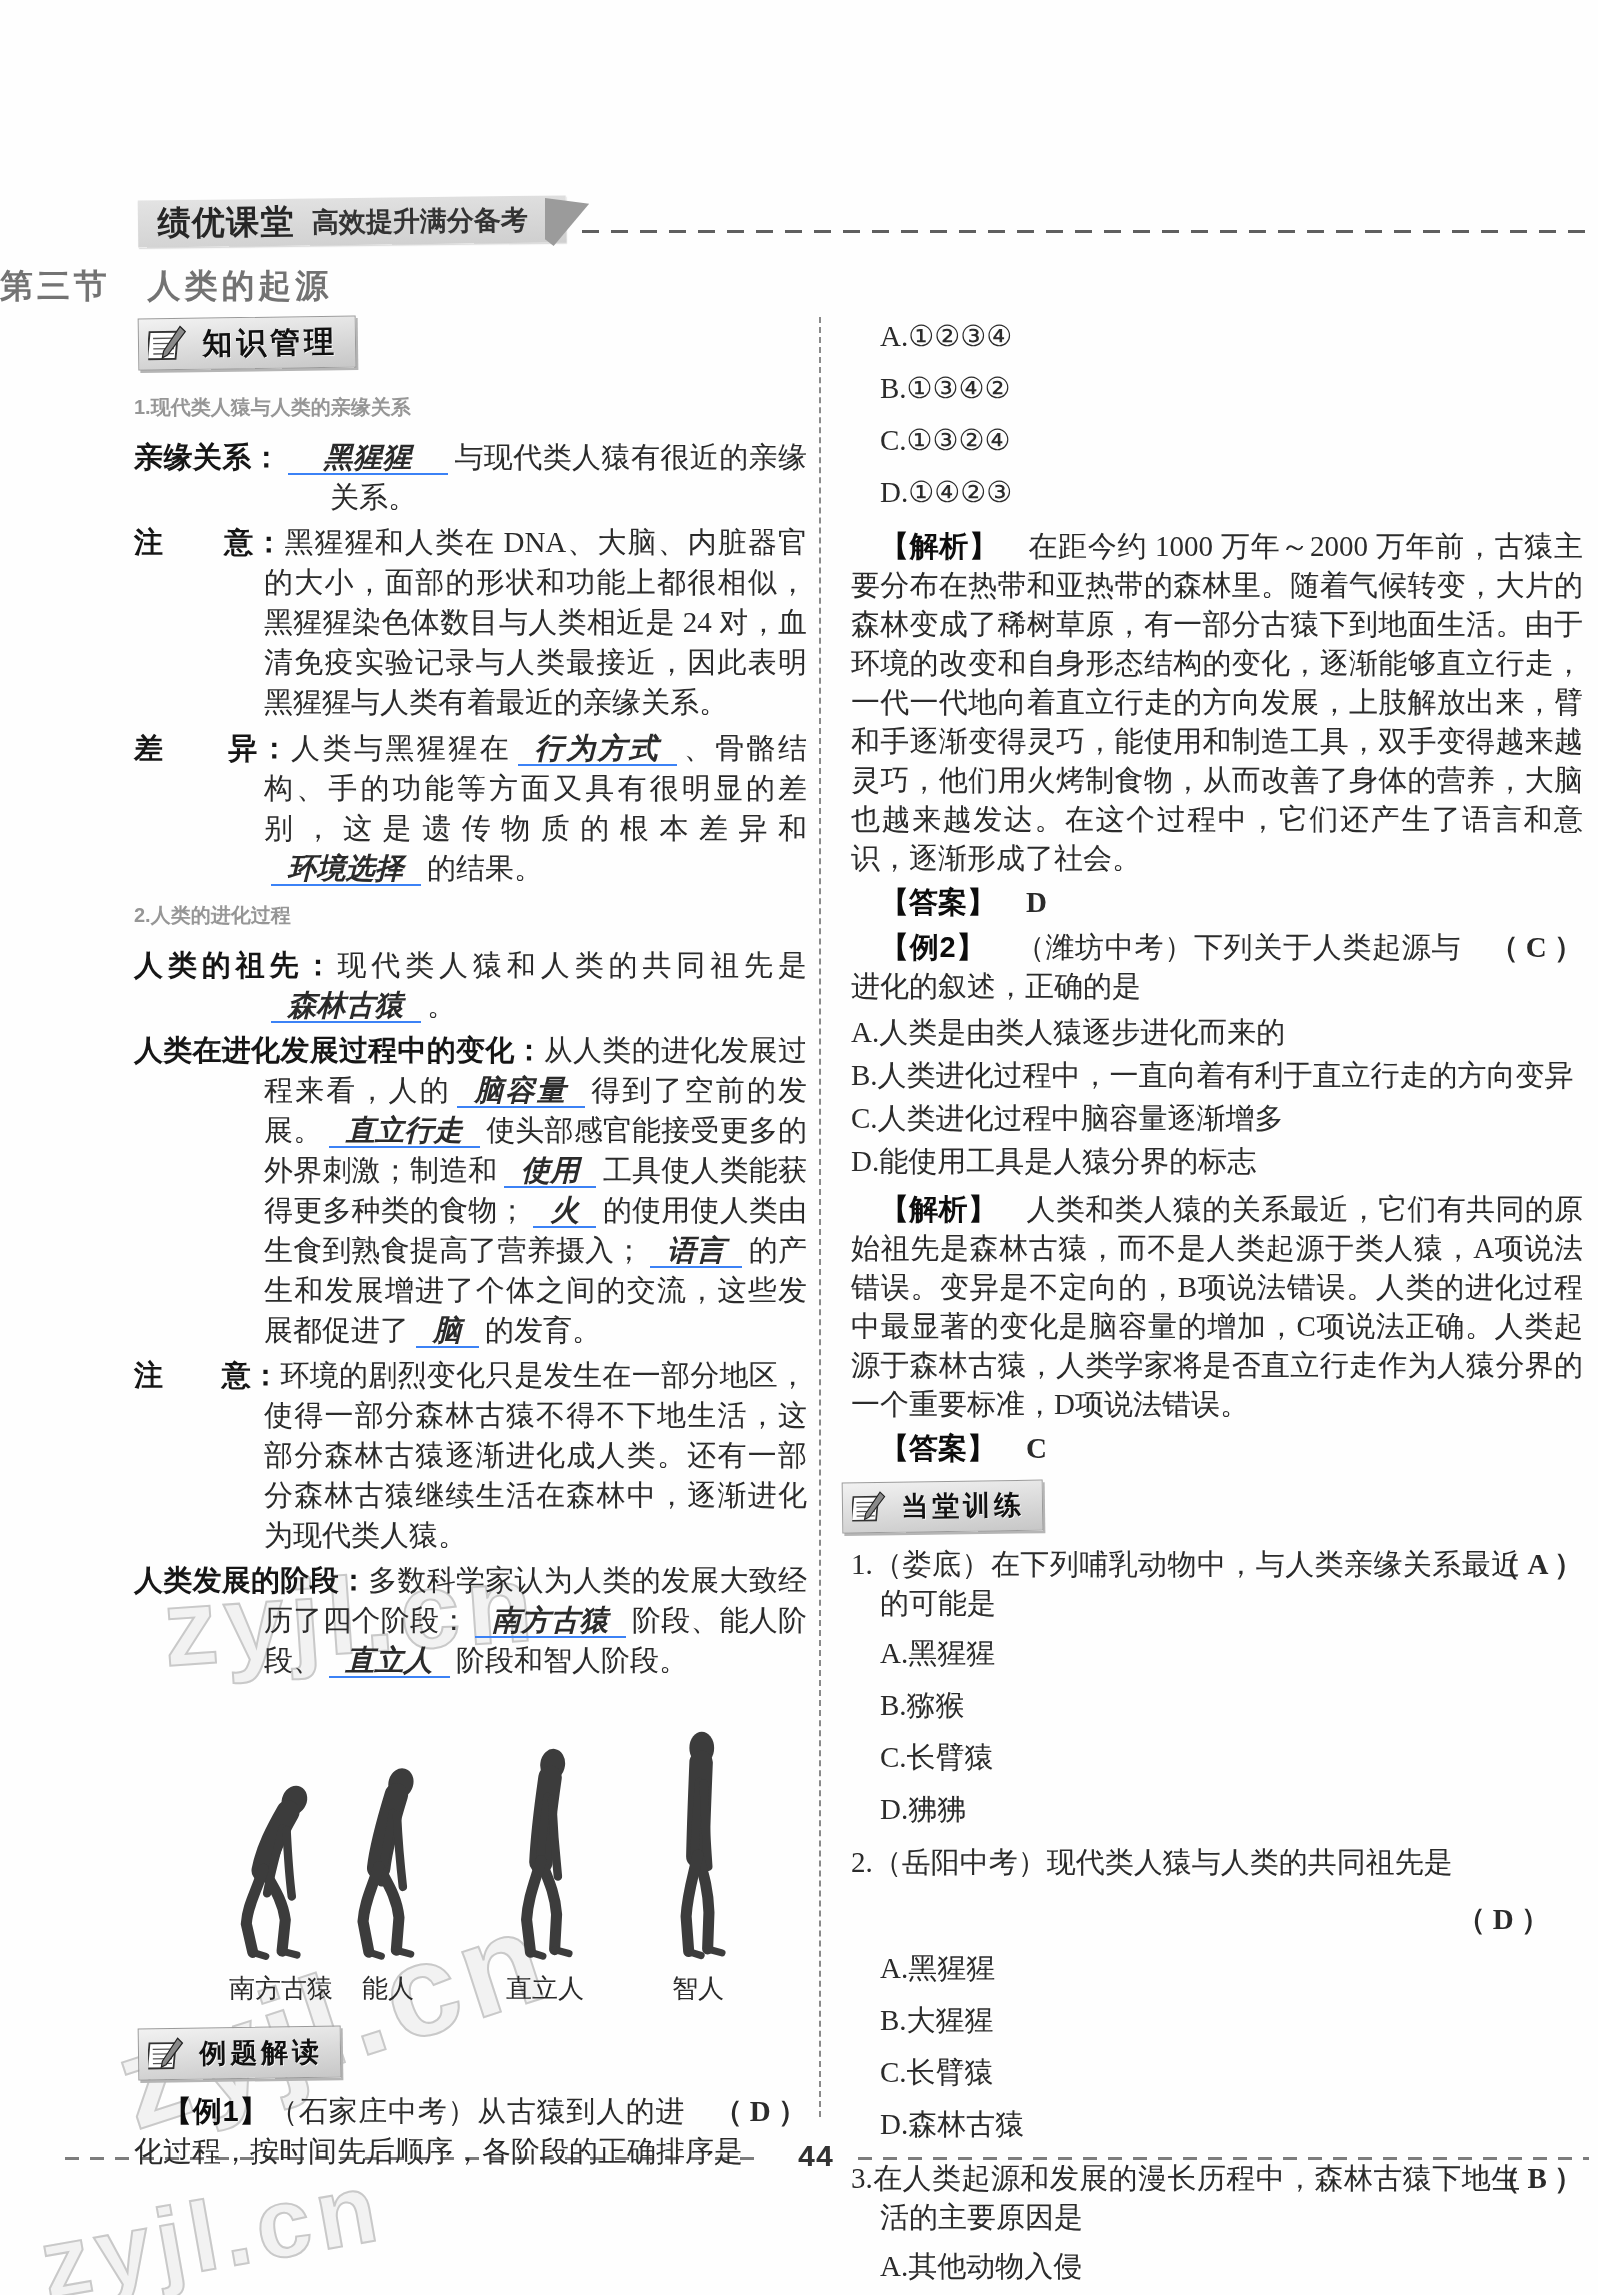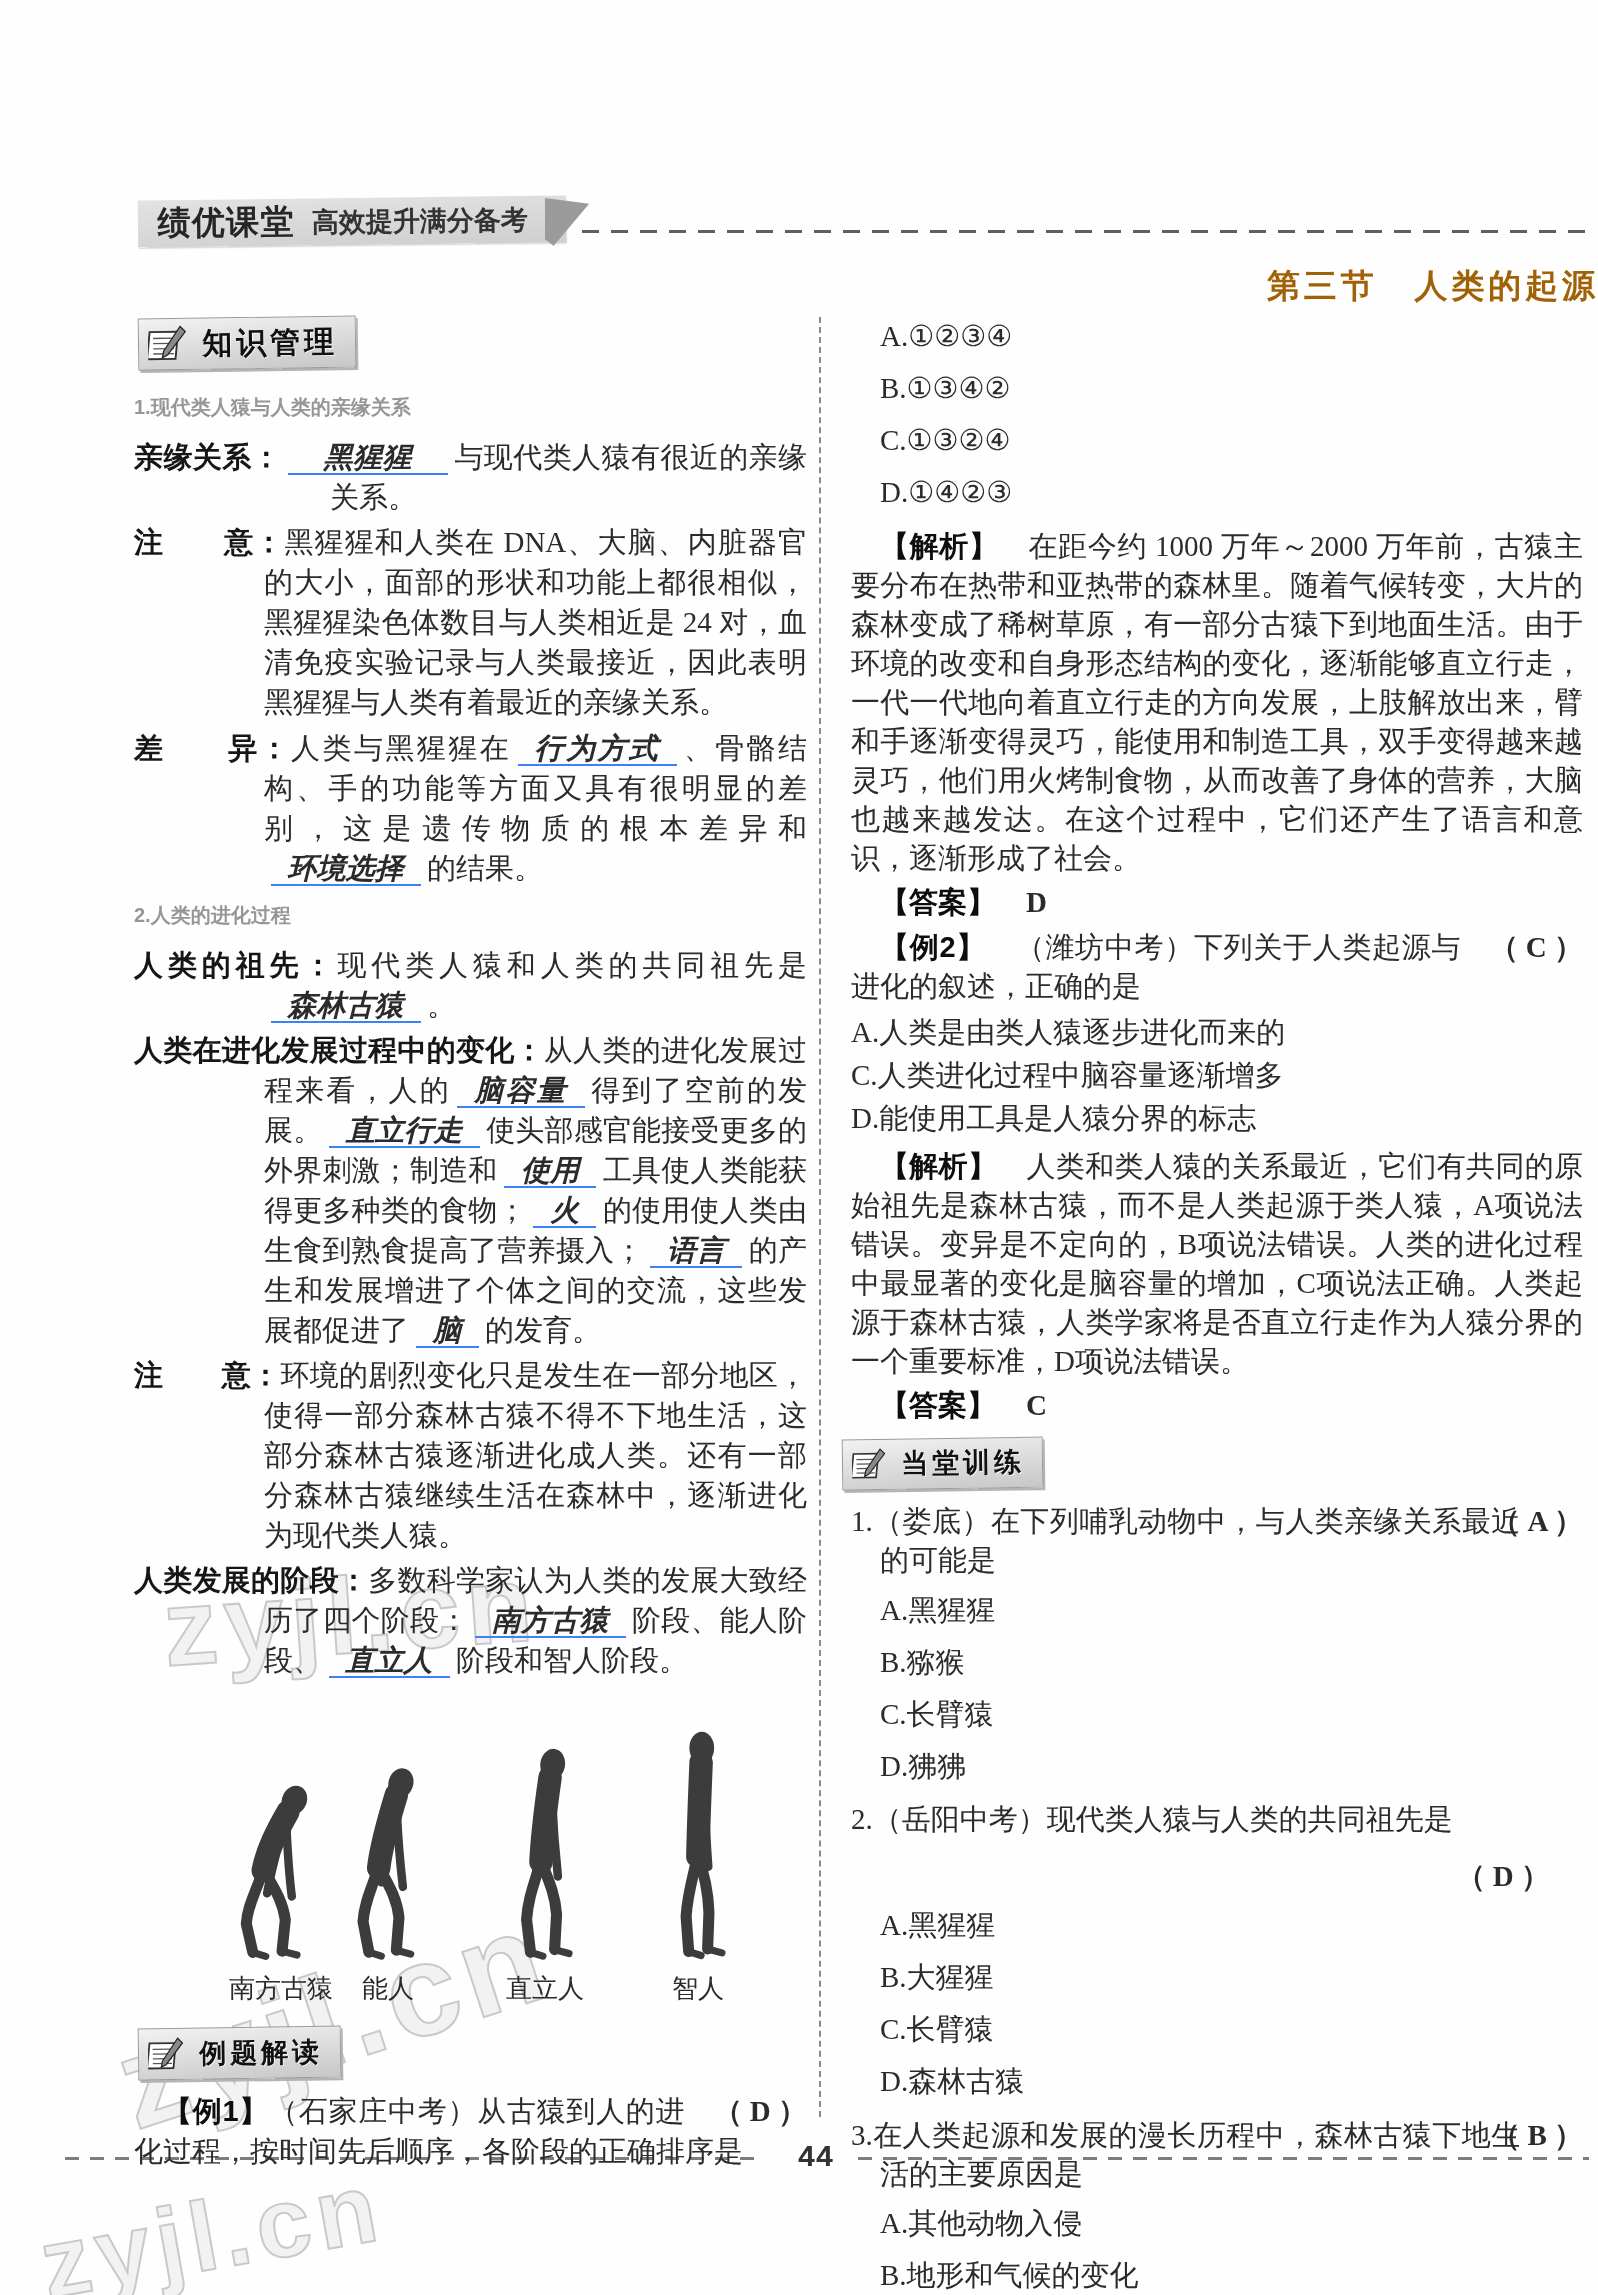--- a/index.html
+++ b/index.html
@@ -10,23 +10,23 @@
           background:linear-gradient(178deg,#e3e3e3,#cfcfcf);
           display:flex;align-items:center;padding-left:19.6px;gap:17px;
           transform:rotate(-0.7deg);box-shadow:0.7px 1.3px 1.3px rgba(0,0,0,.15);}
   .brand{font-family:"Liberation Sans",sans-serif;font-weight:900;font-size:33px;
          letter-spacing:1.3px;color:#262626;}
   .slogan{font-family:"Liberation Sans",sans-serif;font-weight:700;font-size:27px;color:#333;}
   .banner-tri{position:absolute;left:545px;top:198px;width:48px;height:48px;
           background:#9b9b9b;clip-path:polygon(0 0,92% 12%,18% 100%,0 86%);}
   .hdr-dash{position:absolute;left:582px;top:230px;width:1011px;height:3.3px;
           background:repeating-linear-gradient(90deg,#5f5f5f 0 17px,transparent 17px 29px);}
-  .page-title{position:absolute;left:0;top:264px;width:1599px;text-align:right;
+  .page-title{position:absolute;left:0;top:264px;width:1599px;text-align:left;
           font-family:"Liberation Sans",sans-serif;font-weight:900;font-size:33px;
-          letter-spacing:3.9px;color:#a16207;}
+          letter-spacing:3.9px;color:#737373;}
   
   .col-divider{position:absolute;left:819px;top:317px;height:1800px;width:0;
           border-left:2px dashed #8a8a8a;}
   .col-left{position:absolute;left:134px;top:317px;width:673px;}
   .col-right{position:absolute;left:851px;top:307px;width:732px;}
   .col-left, .col-right{font-size:29px;line-height:40px;text-align:justify;}
   .col-right{line-height:39px;}
   p{margin:0 0 5.2px 0;}
   
   .badge{display:flex;align-items:center;gap:14.4px;
@@ -216,20 +216,21 @@
     </div>
 
     <p class="indent"><span class="tag">【解析】</span>　<span>在距今约 1000 万年～2000 万年前，古猿主要分布在热带和亚热带的森林里。随着气候转变，大片的森林变成了稀树草原，有一部分古猿下到地面生活。由于环境的改变和自身形态结构的变化，逐渐能够直立行走，一代一代地向着直立行走的方向发展，上肢解放出来，臂和手逐渐变得灵巧，能使用和制造工具，双手变得越来越灵巧，他们用火烤制食物，从而改善了身体的营养，大脑也越来越发达。在这个过程中，它们还产生了语言和意识，逐渐形成了社会。</span></p>
 
     <p class="ansline"><span class="tag">【答案】</span><span class="ansletter">D</span></p>
 
     <p class="indent"><span class="ans">（ C ）</span><span class="tag">【例2】</span>　<span>（潍坊中考）下列关于人类起源与进化的叙述，正确的是</span></p>
 
     <div class="optlist">
       <div>A.人类是由类人猿逐步进化而来的</div>
+      <div>B.人类进化过程中，一直向着有利于直立行走的方向变异</div>
       <div>C.人类进化过程中脑容量逐渐增多</div>
       <div>D.能使用工具是人猿分界的标志</div>
     </div>
 
     <p class="indent"><span class="tag">【解析】</span>　<span>人类和类人猿的关系最近，它们有共同的原始祖先是森林古猿，而不是人类起源于类人猿，A项说法错误。变异是不定向的，B项说法错误。人类的进化过程中最显著的变化是脑容量的增加，C项说法正确。人类起源于森林古猿，人类学家将是否直立行走作为人猿分界的一个重要标准，D项说法错误。</span></p>
 
     <p class="ansline"><span class="tag">【答案】</span><span class="ansletter">C</span></p>
 
     <div class="badge badge-training">
       <span>

